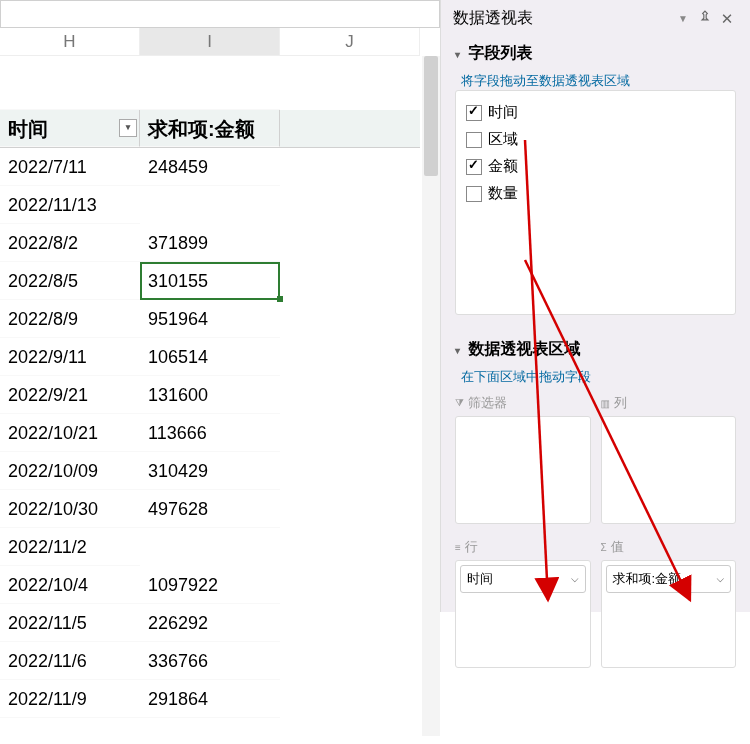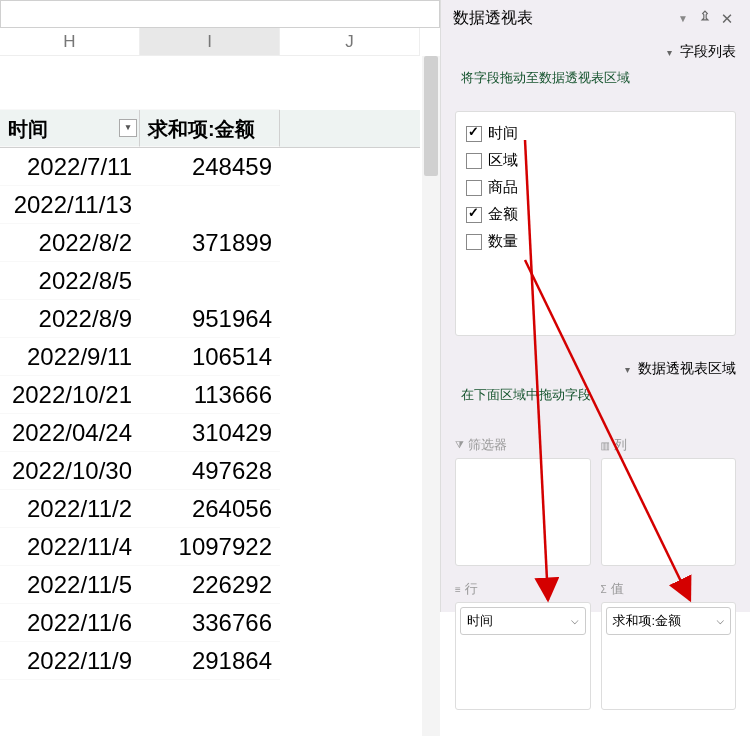--- a/index.html
+++ b/index.html
@@ -60,23 +60,22 @@
       width: 420px;
     }
 
     .row {
       display: flex;
       height: 38px;
     }
     .cell {
       flex: 0 0 140px;
       padding: 4px 8px;
-      font-size: 24px;
+      font-size: 18px;
       line-height: 30px;
-      text-align: right;
       border-bottom: 1px solid #f8f8f8;
     }
     .cell.h-left { text-align: left; font-weight: 600; font-size: 20px; }
     .cell.h-right { text-align: left; font-weight: 600; font-size: 20px; }
 
     .header-row {
       background: #eef3f2;
       border-bottom: 1px solid #d0d0d0;
       position: relative;
     }
@@ -153,36 +152,35 @@
     .panel-icon {
       width: 22px;
       text-align: center;
       color: #666;
       cursor: pointer;
       font-size: 15px;
     }
 
     .section-title {
       padding: 6px 14px;
-      font-size: 14px;
-      font-weight: 400;
+      font-size: 16px;
+      font-weight: 700;
       cursor: pointer;
-      text-align: right;
     }
     .section-title::before {
       content: "▾";
       font-size: 10px;
       margin-right: 4px;
       color: #666;
     }
 
     .hint {
-      padding: 2px 20px 24px;
+      padding: 2px 20px 0;
       font-size: 13px;
-      color: #14532d;
+      color: #0369a1;
     }
 
     .field-list-box {
       margin: 0 14px;
       background: #fff;
       border: 1px solid #ddd;
       border-radius: 3px;
       padding: 8px 10px;
       height: 225px;
     }
@@ -301,47 +299,51 @@
         </div>
         <div class="row">
           <div class="cell">2022/11/13</div>
         </div>
         <div class="row">
           <div class="cell">2022/8/2</div>
           <div class="cell">371899</div>
         </div>
         <div class="row">
           <div class="cell">2022/8/5</div>
+          <div class="cell selected-cell">310155</div>
         </div>
         <div class="row">
           <div class="cell">2022/8/9</div>
           <div class="cell">951964</div>
         </div>
         <div class="row">
           <div class="cell">2022/9/11</div>
           <div class="cell">106514</div>
         </div>
         <div class="row">
+          <div class="cell">2022/9/21</div>
+          <div class="cell">131600</div>
+        </div>
+        <div class="row">
           <div class="cell">2022/10/21</div>
           <div class="cell">113666</div>
         </div>
         <div class="row">
-          <div class="cell">2022/04/24</div>
+          <div class="cell">2022/10/09</div>
           <div class="cell">310429</div>
         </div>
         <div class="row">
           <div class="cell">2022/10/30</div>
           <div class="cell">497628</div>
         </div>
         <div class="row">
           <div class="cell">2022/11/2</div>
-          <div class="cell">264056</div>
-        </div>
-        <div class="row">
-          <div class="cell">2022/11/4</div>
+        </div>
+        <div class="row">
+          <div class="cell">2022/10/4</div>
           <div class="cell">1097922</div>
         </div>
         <div class="row">
           <div class="cell">2022/11/5</div>
           <div class="cell">226292</div>
         </div>
         <div class="row">
           <div class="cell">2022/11/6</div>
           <div class="cell">336766</div>
         </div>
@@ -380,24 +382,20 @@
     <div id="field-items">
         <div class="field-item">
           <span class="checkbox checked"></span>
           <span>时间</span>
         </div>
         <div class="field-item">
           <span class="checkbox"></span>
           <span>区域</span>
         </div>
         <div class="field-item">
-          <span class="checkbox"></span>
-          <span>商品</span>
-        </div>
-        <div class="field-item">
           <span class="checkbox checked"></span>
           <span>金额</span>
         </div>
         <div class="field-item">
           <span class="checkbox"></span>
           <span>数量</span>
         </div>
       </div>
   </div>
 

